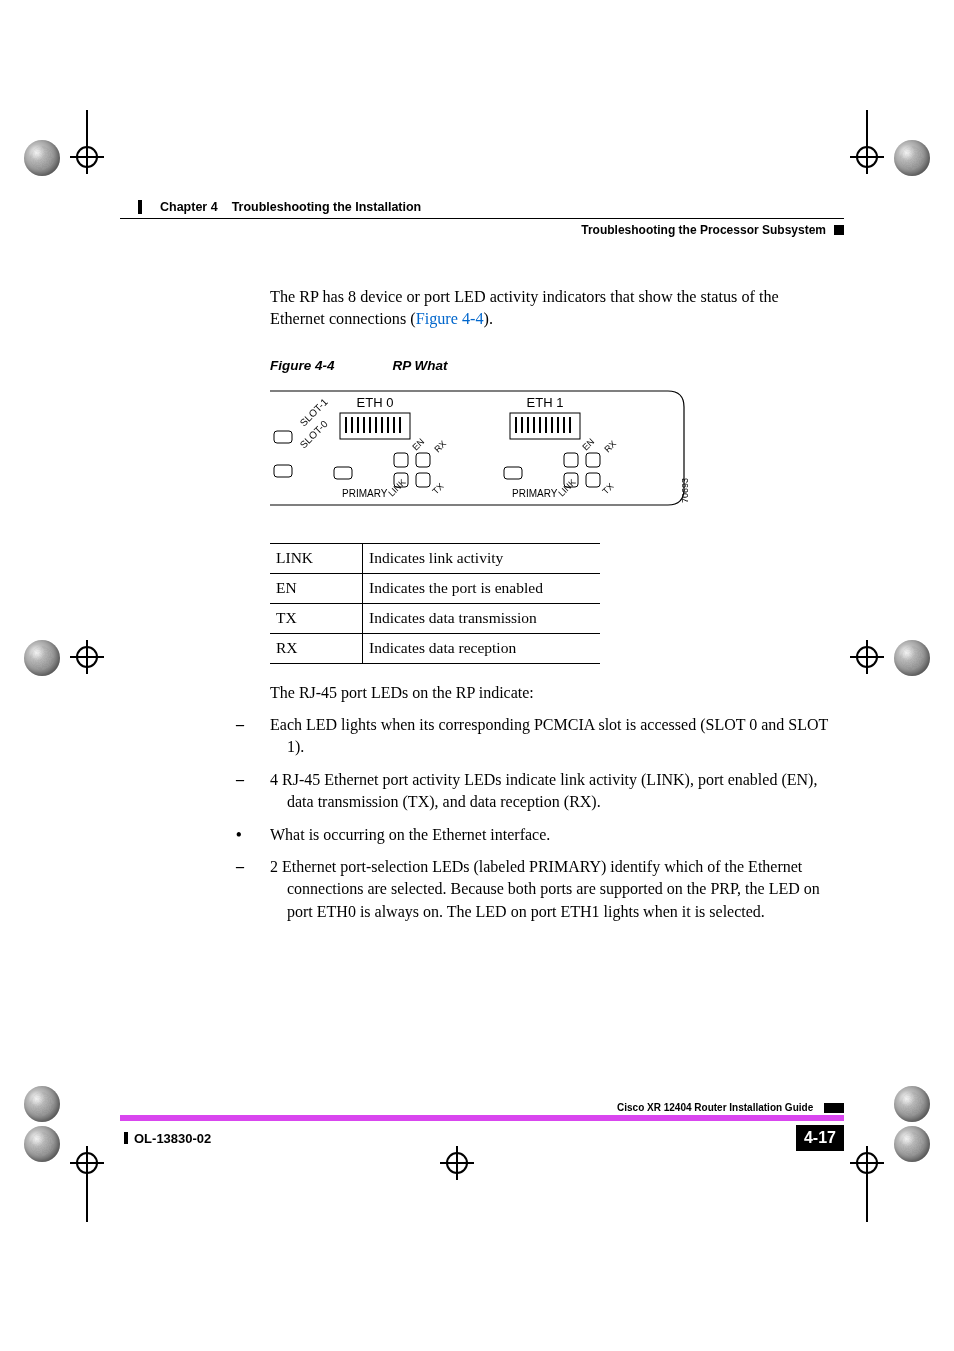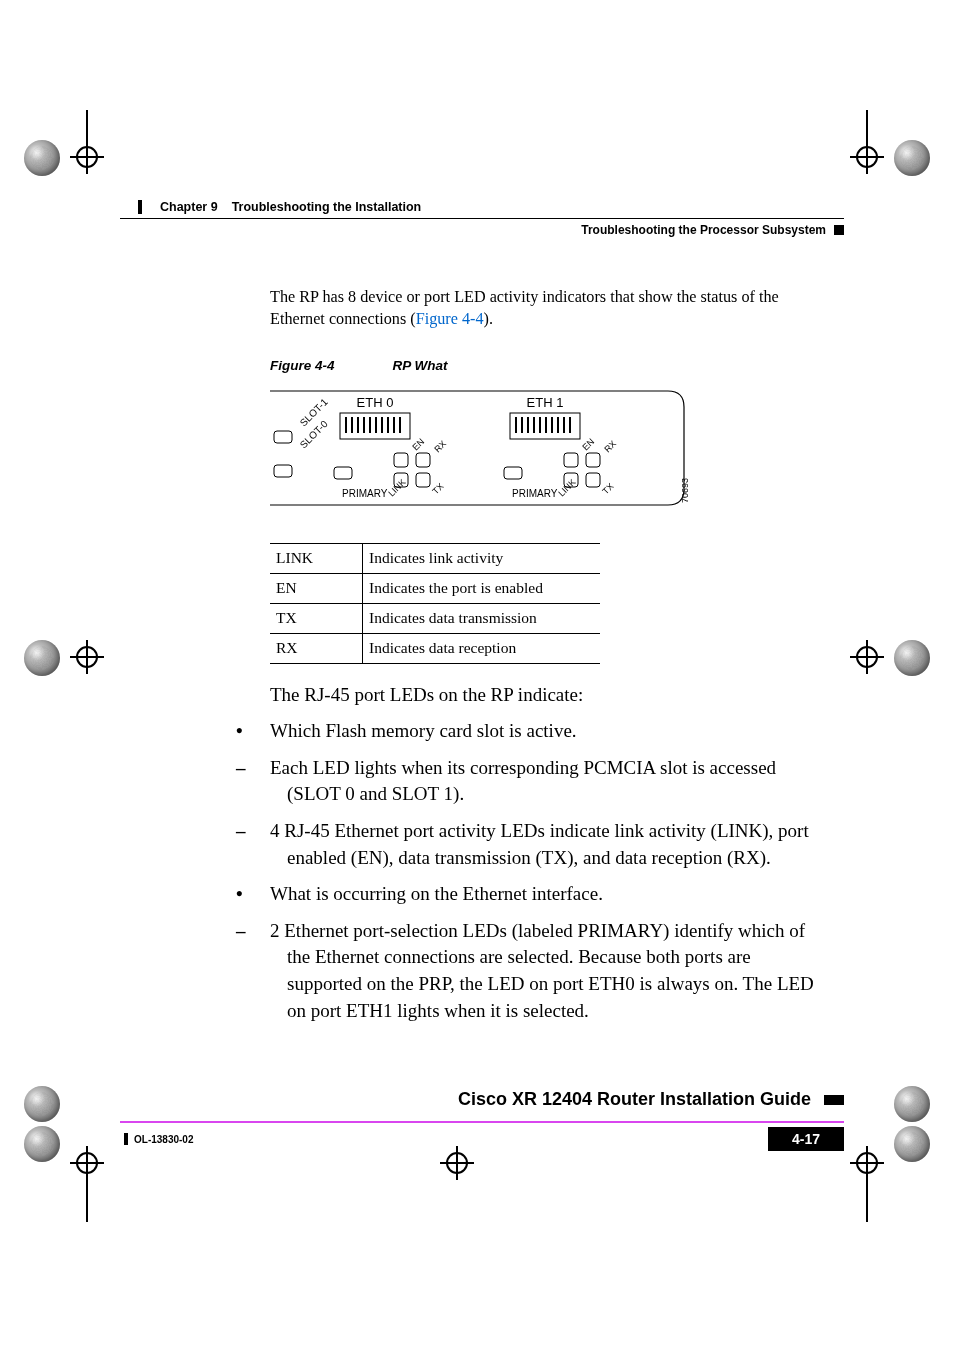--- a/index.html
+++ b/index.html
@@ -109,48 +109,48 @@
   .led-table th, .led-table td {
     text-align: left;
     padding: 4px 6px;
   }
   .led-table tr { border-top: 1px solid #000; }
   .led-table tr:last-child { border-bottom: 1px solid #000; }
   .led-table td:first-child { width: 80px; border-right: 1px solid #000;}
 
   .indent-list {
     margin: 18px 0 0 0;
-    font-size: 19px;
+    font-size: 16px;
     line-height: 1.4;
   }
   .indent-list p { margin: 0 0 10px 0;}
   .lvl1 { margin-left: 22px; text-indent: -17px; padding-left:17px;}
   .lvl1::before{ content:"•"; display:inline-block; width:17px; margin-left:-17px; font-weight:bold;}
   .lvl2 { margin-left: 60px; text-indent:-17px; padding-left:17px; }
   .lvl2::before{ content:"–"; display:inline-block; width:17px; margin-left:-17px; font-weight:bold;}
 
   .footer {
     position:absolute; left:0; right:0; bottom:0;
     font-family: Arial, Helvetica, sans-serif;
   }
   .footer .guide {
-    text-align:right; font-weight:bold; font-size:18px;
-    border-bottom:2px solid #d946ef; padding-bottom:11px;
+    text-align:right; font-weight:bold; font-size:10px;
+    border-bottom:6px solid #d946ef; padding-bottom:2px;
   }
   .footer .row {
     display:flex; justify-content:space-between; align-items:center;
     margin-top:4px;
   }
   .footer .ol {
-    font-weight:bold; font-size:10px;
+    font-weight:bold; font-size:13px;
     display:flex; align-items:center; gap:6px;
   }
   .footer .pagenum {
     background:#000; color:#fff; font-weight:bold;
-    padding:4px 24px; font-size:14px;
+    padding:4px 8px; font-size:16px;
   }
   .footer .lead-bar{ width:20px; height:10px; background:#000;}
   .footer .thin-bar{ width:4px; height:12px; background:#000; margin-left:4px;}
 </style>
 </head>
 <body>
 
 <div class="crop-mark crop-v" style="left:86px; top:110px;"></div>
 <div class="reg-target" style="left:70px; top:140px;">
   <svg viewBox="0 0 34 34">
@@ -216,21 +216,21 @@
 </div>
 <div class="shaded-ball" style="right:24px; top:1086px;"></div>
 <div class="shaded-ball" style="right:24px; top:1126px;"></div>
 <div class="crop-mark crop-v" style="right:86px; top:1180px;"></div>
 
 <div class="page-area">
 
   <div class="running-head">
     <div class="chapter-line">
       <span class="start-bar"></span>
-      <span>Chapter 9</span>
+      <span>Chapter 4</span>
       <span>Troubleshooting the Installation</span>
     </div>
     <div class="hr-thin"></div>
     <div class="section-line">
       <span>Troubleshooting the Processor Subsystem</span>
       <span class="end-block"></span>
     </div>
   </div>
 
   <div class="body-text">
@@ -318,21 +318,20 @@
       <tr>
         <td>RX</td>
         <td>Indicates data reception</td>
       </tr>
     </tbody>
       </table>
 
     <div class="indent-list">
       <p>The RJ-45 port LEDs on the RP indicate:</p>
 
-      <p class="lvl1"><span>Which Flash memory card slot is active.</span></p>
       <p class="lvl2"><span>Each LED lights when its corresponding PCMCIA slot is accessed (SLOT 0 and SLOT 1).</span></p>
 
       <p class="lvl2"><span>4 RJ-45 Ethernet port activity LEDs indicate link activity (LINK), port enabled (EN), data transmission (TX), and data reception (RX).</span></p>
 
       <p class="lvl1"><span>What is occurring on the Ethernet interface.</span></p>
       <p class="lvl2"><span>2 Ethernet port-selection LEDs (labeled PRIMARY) identify which of the Ethernet connections are selected. Because both ports are supported on the PRP, the LED on port ETH0 is always on. The LED on port ETH1 lights when it is selected.</span></p>
     </div>
   </div>
 
   <div class="footer">

